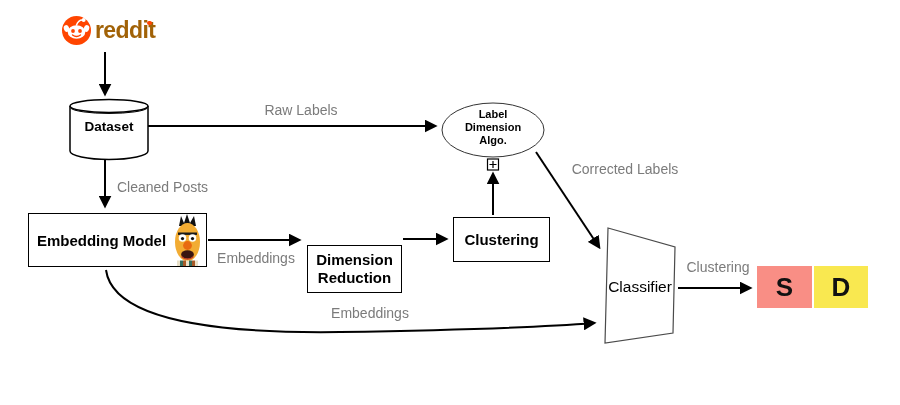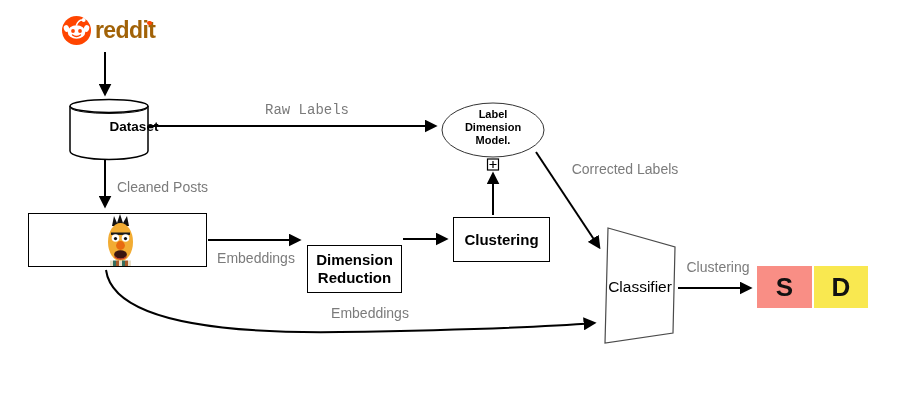--- a/index.html
+++ b/index.html
@@ -43,21 +43,21 @@
     position: absolute;
     left: 147px; top: 20.5px;
     width: 4.6px; height: 4.6px;
     border-radius: 50%;
     background: #FF4500;
   }
   .dataset-label {
     position: absolute;
     left: 70px; top: 119px; width: 78px;
     font-size: 13.5px; font-weight: bold;
-    text-align: center; color: #000; margin-left: 25px;
+    text-align: center; color: #000;
   }
   .ellipse-label {
     position: absolute;
     left: 442px; top: 108px; width: 102px;
     font-size: 11px; line-height: 13px;
     font-weight: bold; text-align: center; color: #000;
   }
   .classifier-label {
     position: absolute;
     left: 603px; top: 278px; width: 74px;
@@ -156,24 +156,25 @@
   </svg>
 
   <div class="wordmark">reddit</div>
   <div class="i-dot"></div>
 
   <div class="dataset-label">Dataset</div>
 
   <div class="ellipse-label">
     <div>Label</div>
     <div>Dimension</div>
-    <div>Model.</div>
+    <div>Algo.</div>
   </div>
 
   <div class="node-box emb-box">
+    <span>Embedding Model</span>
     <svg width="33" height="52" viewBox="0 0 33 52">
       <polygon points="8,12 10,2 13,9 16,0 19,9 23,2 25,12" fill="#111111"></polygon>
       <ellipse cx="16.5" cy="28" rx="12.5" ry="19" fill="#F2AC33"></ellipse>
       <rect x="7" y="18.5" width="19" height="2.4" fill="#1a1a1a"></rect>
       <circle cx="11.5" cy="24" r="3.8" fill="#ffffff"></circle>
       <circle cx="21.5" cy="24" r="3.8" fill="#ffffff"></circle>
       <circle cx="11.5" cy="24.6" r="1.6" fill="#111111"></circle>
       <circle cx="21.5" cy="24.6" r="1.6" fill="#111111"></circle>
       <circle cx="16.5" cy="31.5" r="4.4" fill="#E86A10"></circle>
       <ellipse cx="16.5" cy="40.5" rx="6.4" ry="4.2" fill="#3a1511"></ellipse>
@@ -201,21 +202,21 @@
 
   <div class="classifier-label">Classifier</div>
 
   <div class="out-box" style="left: 757px; width: 55px; background-color: rgb(249, 142, 133);">
     <span>S</span>
   </div>
   <div class="out-box" style="left: 814px; width: 54px; background-color: rgb(249, 232, 80);">
     <span>D</span>
   </div>
 
-  <div class="edge-label center" style="left:247px; top:102px; width:120px;font-family:Liberation Mono, monospace;">Raw Labels</div>
+  <div class="edge-label center" style="left:241px; top:102px; width:120px;">Raw Labels</div>
 
   <div class="edge-label" style="left:117px; top:179px;">Cleaned Posts</div>
 
   <div class="edge-label center" style="left:206px; top:250px; width:100px;">Embeddings</div>
 
   <div class="edge-label center" style="left:565px; top:161px; width:120px;">Corrected Labels</div>
 
   <div class="edge-label center" style="left:320px; top:305px; width:100px;">Embeddings</div>
 
   <div class="edge-label center" style="left:668px; top:259px; width:100px;">Clustering</div>

